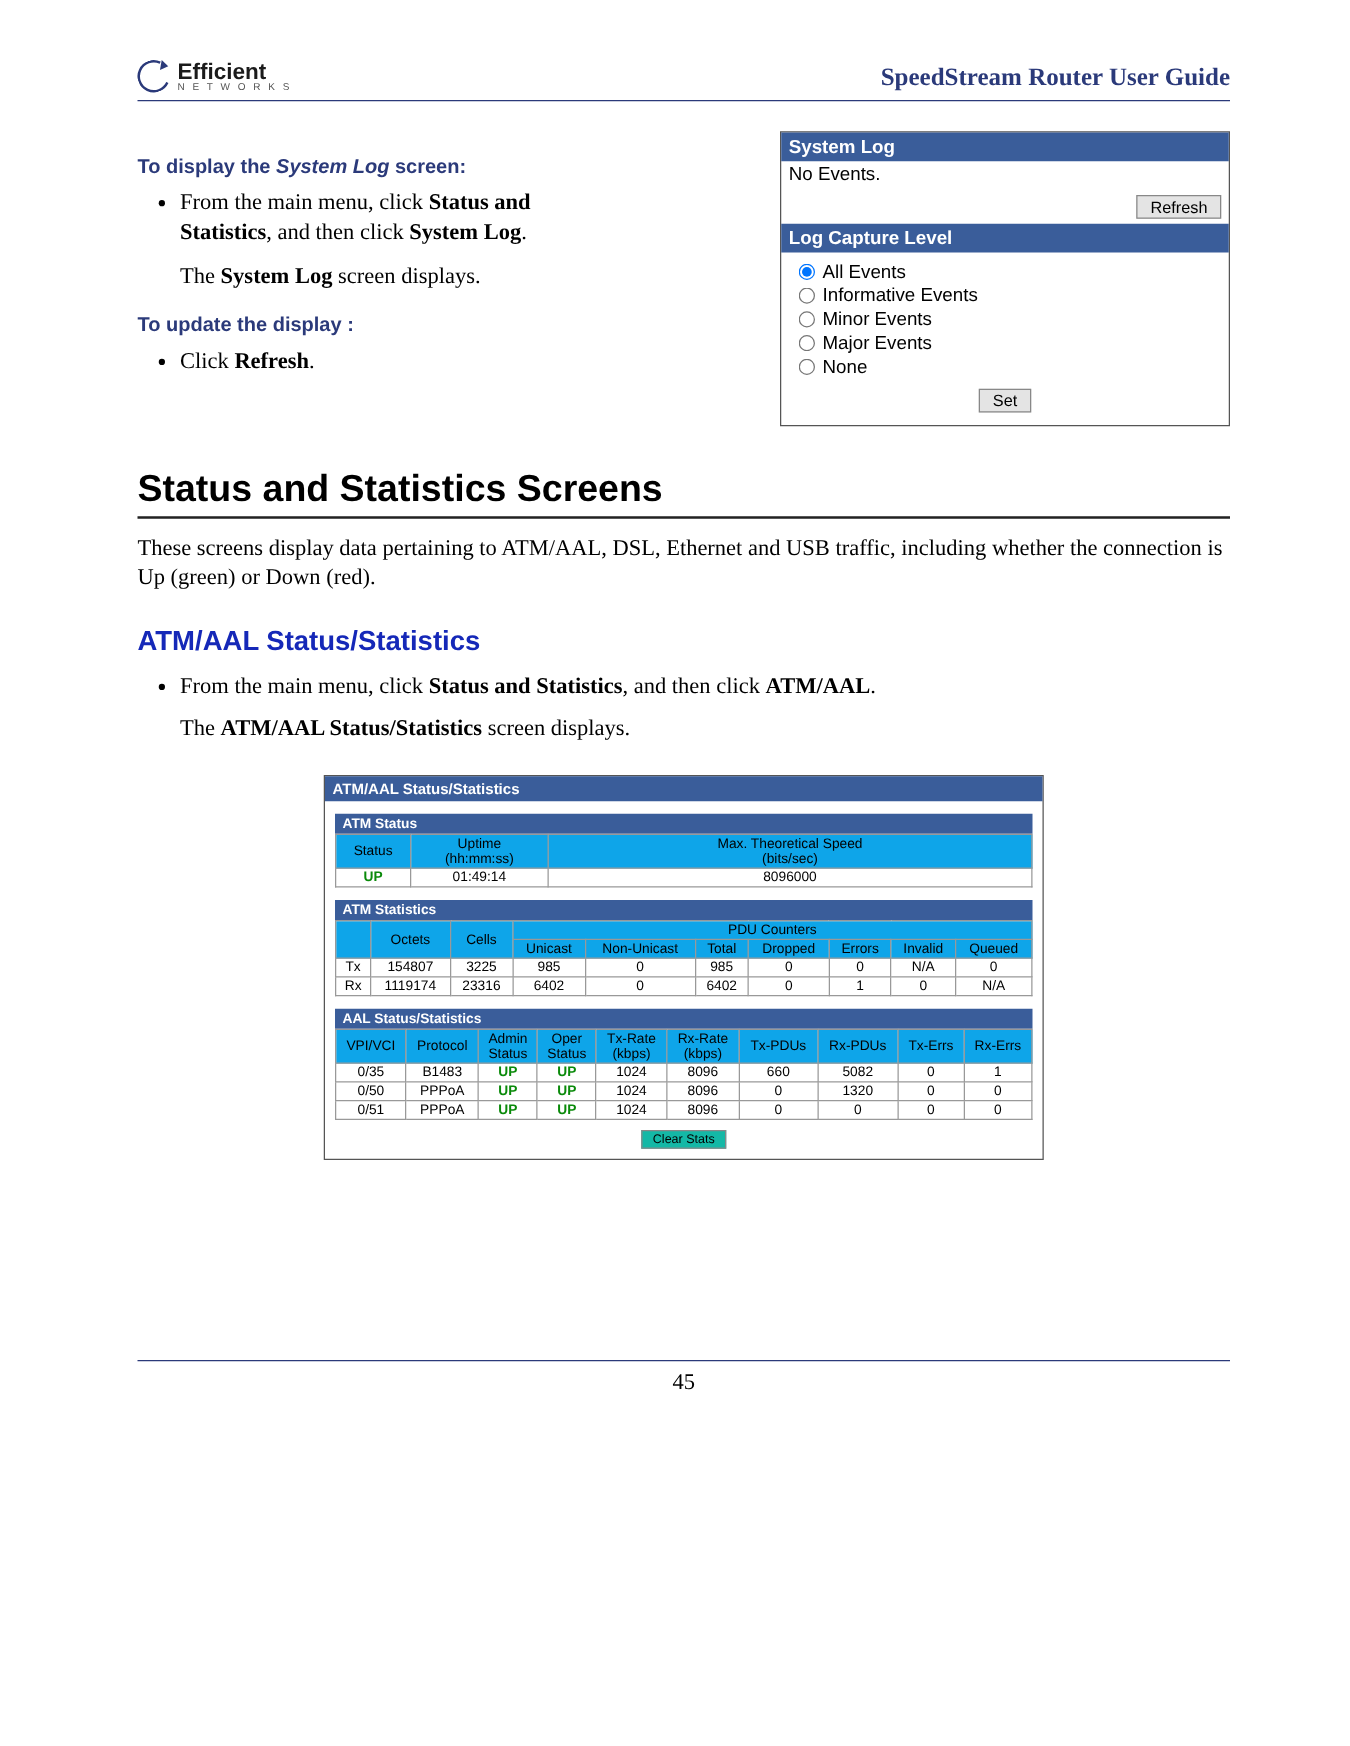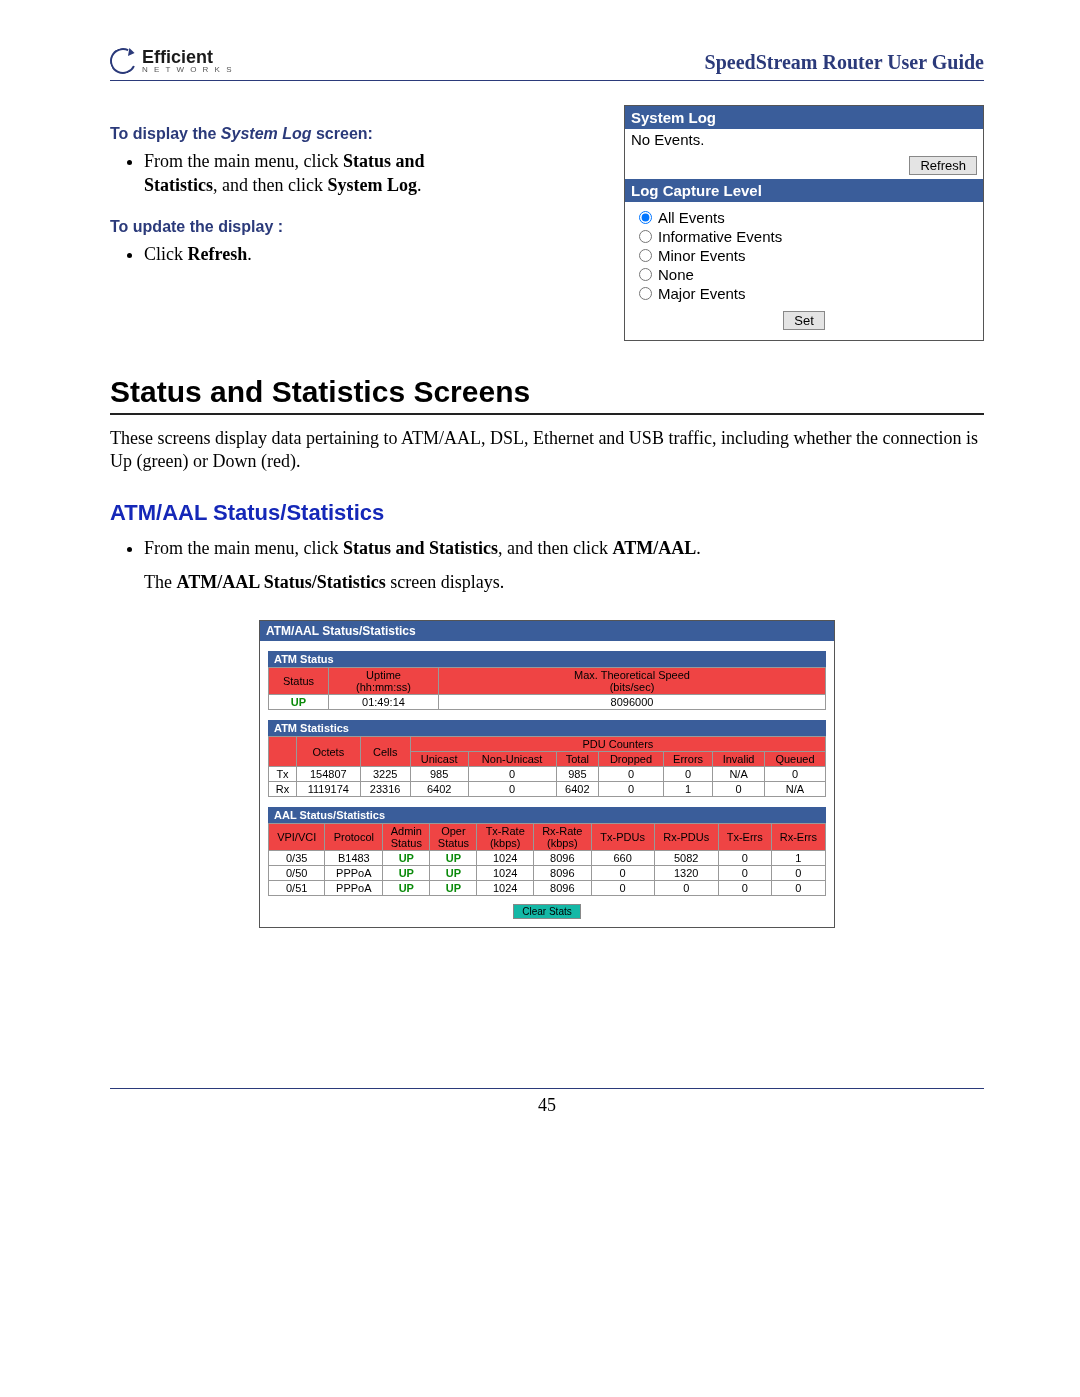--- a/index.html
+++ b/index.html
@@ -165,21 +165,21 @@
     width: calc(100% - 16px);
   }
   table.data th, table.data td {
     border: 1px solid #999;
     padding: 1px 4px;
     text-align: center;
     font-size: 11px;
     background: #fff;
   }
   table.data th {
-    background: #ef4444;
+    background: #0ea5e9;
     font-weight: normal;
   }
   .up { color: #0a8a0a; font-weight: bold; }
   .atm-shot .btn-sm {
     font-size: 10px;
     padding: 1px 8px;
     background: #14b8a6;
     border: 1px solid #888;
     cursor: pointer;
   }
@@ -211,20 +211,23 @@
   <div class="two-col">
     <div class="left-col">
       <div class="instr-head">
         <span>To display the </span><i>System Log</i><span> screen:</span>
       </div>
       <ul class="bullets">
         <li>
           <span>From the main menu, click </span><b>Status and Statistics</b><span>, and then click </span><b>System Log</b><span>.</span>
         </li>
       </ul>
+      <div class="indent-sub">
+        <span>The </span><b>System Log</b><span> screen displays.</span>
+      </div>
 
       <div class="instr-head">To update the display :</div>
       <ul class="bullets">
         <li>
           <span>Click </span><b>Refresh</b><span>.</span>
         </li>
       </ul>
     </div>
 
     <div class="right-col">
@@ -243,25 +246,25 @@
           <div class="radio-row">
               <input type="radio" name="cap" style="">
               <span>Informative Events</span>
             </div>
           <div class="radio-row">
               <input type="radio" name="cap" style="">
               <span>Minor Events</span>
             </div>
           <div class="radio-row">
               <input type="radio" name="cap" style="">
-              <span>None</span>
+              <span>Major Events</span>
             </div>
           <div class="radio-row">
               <input type="radio" name="cap" style="">
-              <span>Major Events</span>
+              <span>None</span>
             </div>
         </div>
         <div class="center-btn">
           <button class="btn">Set</button>
         </div>
       </div>
     </div>
   </div>
 
   <h1 class="section">Status and Statistics Screens</h1>

